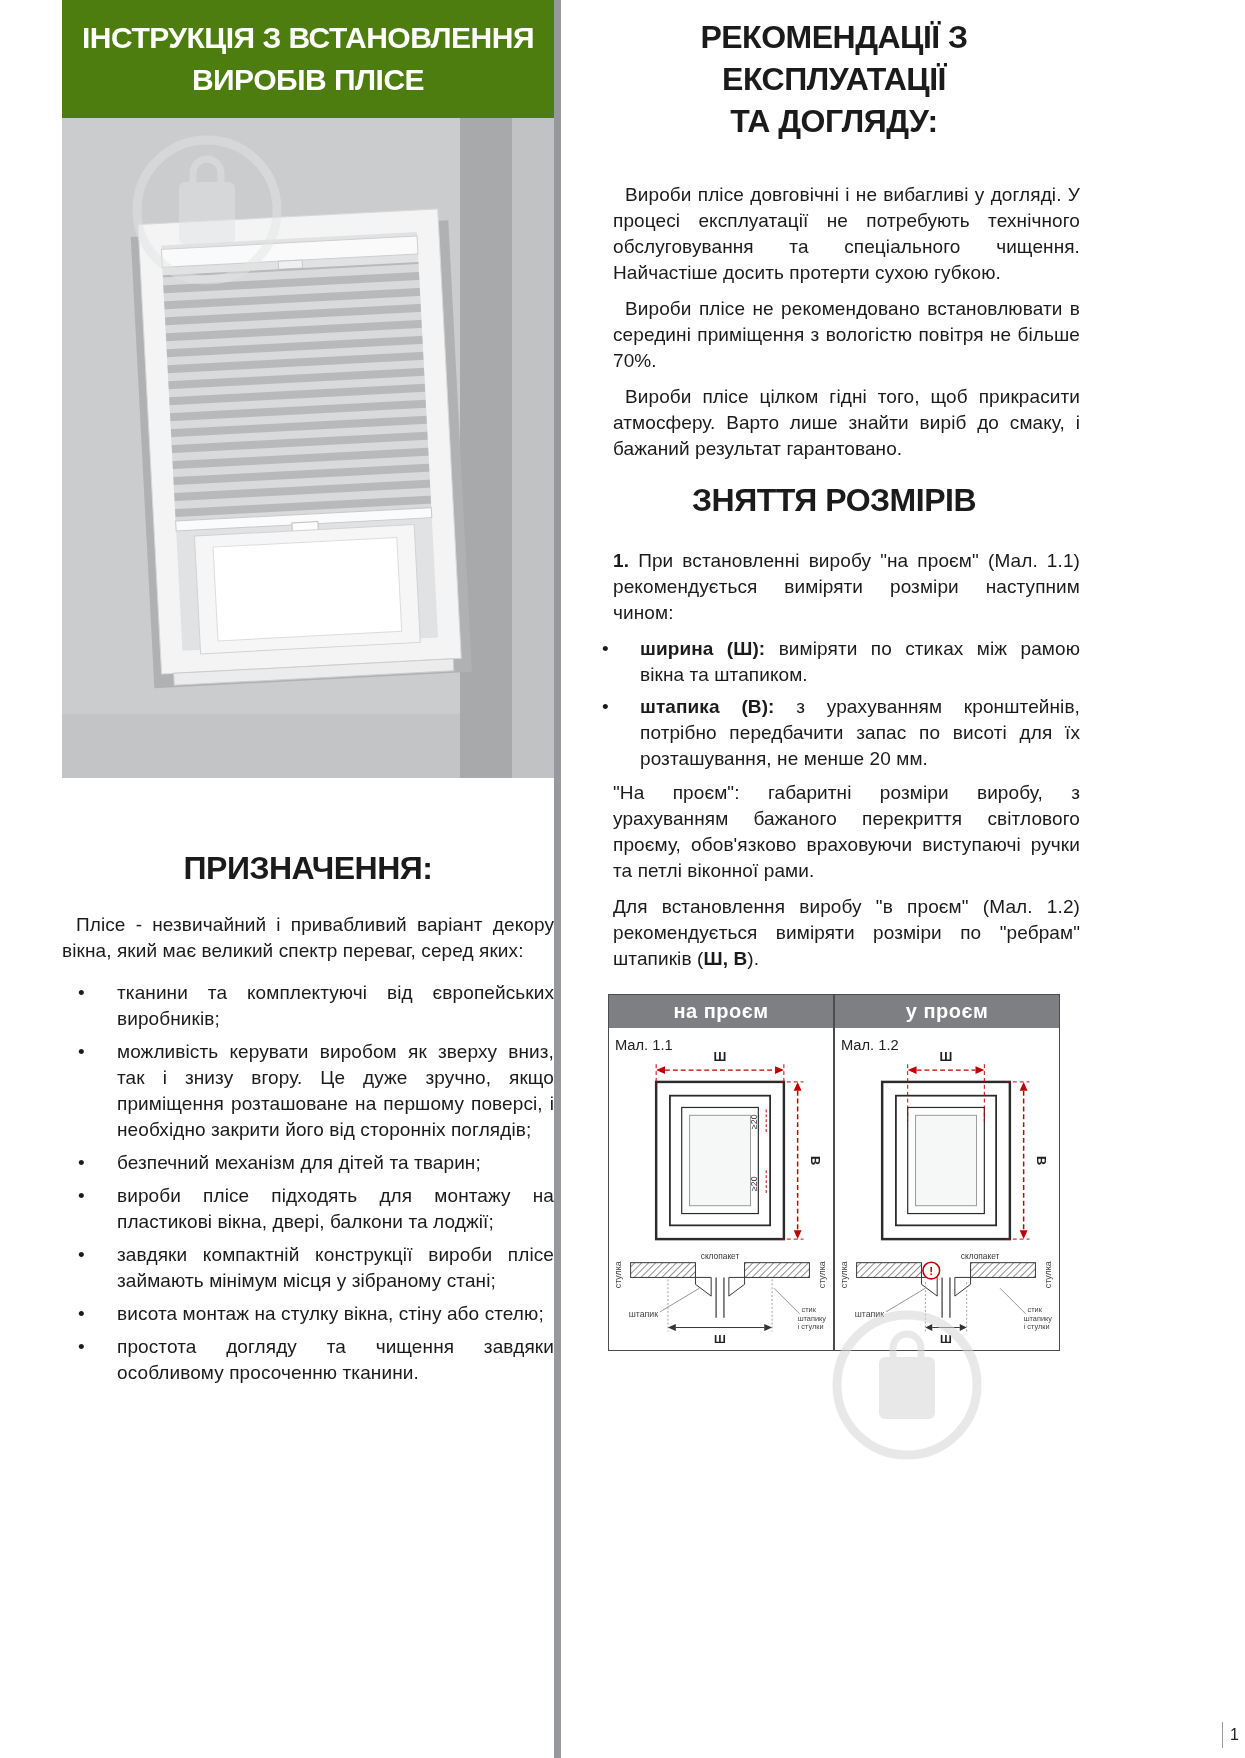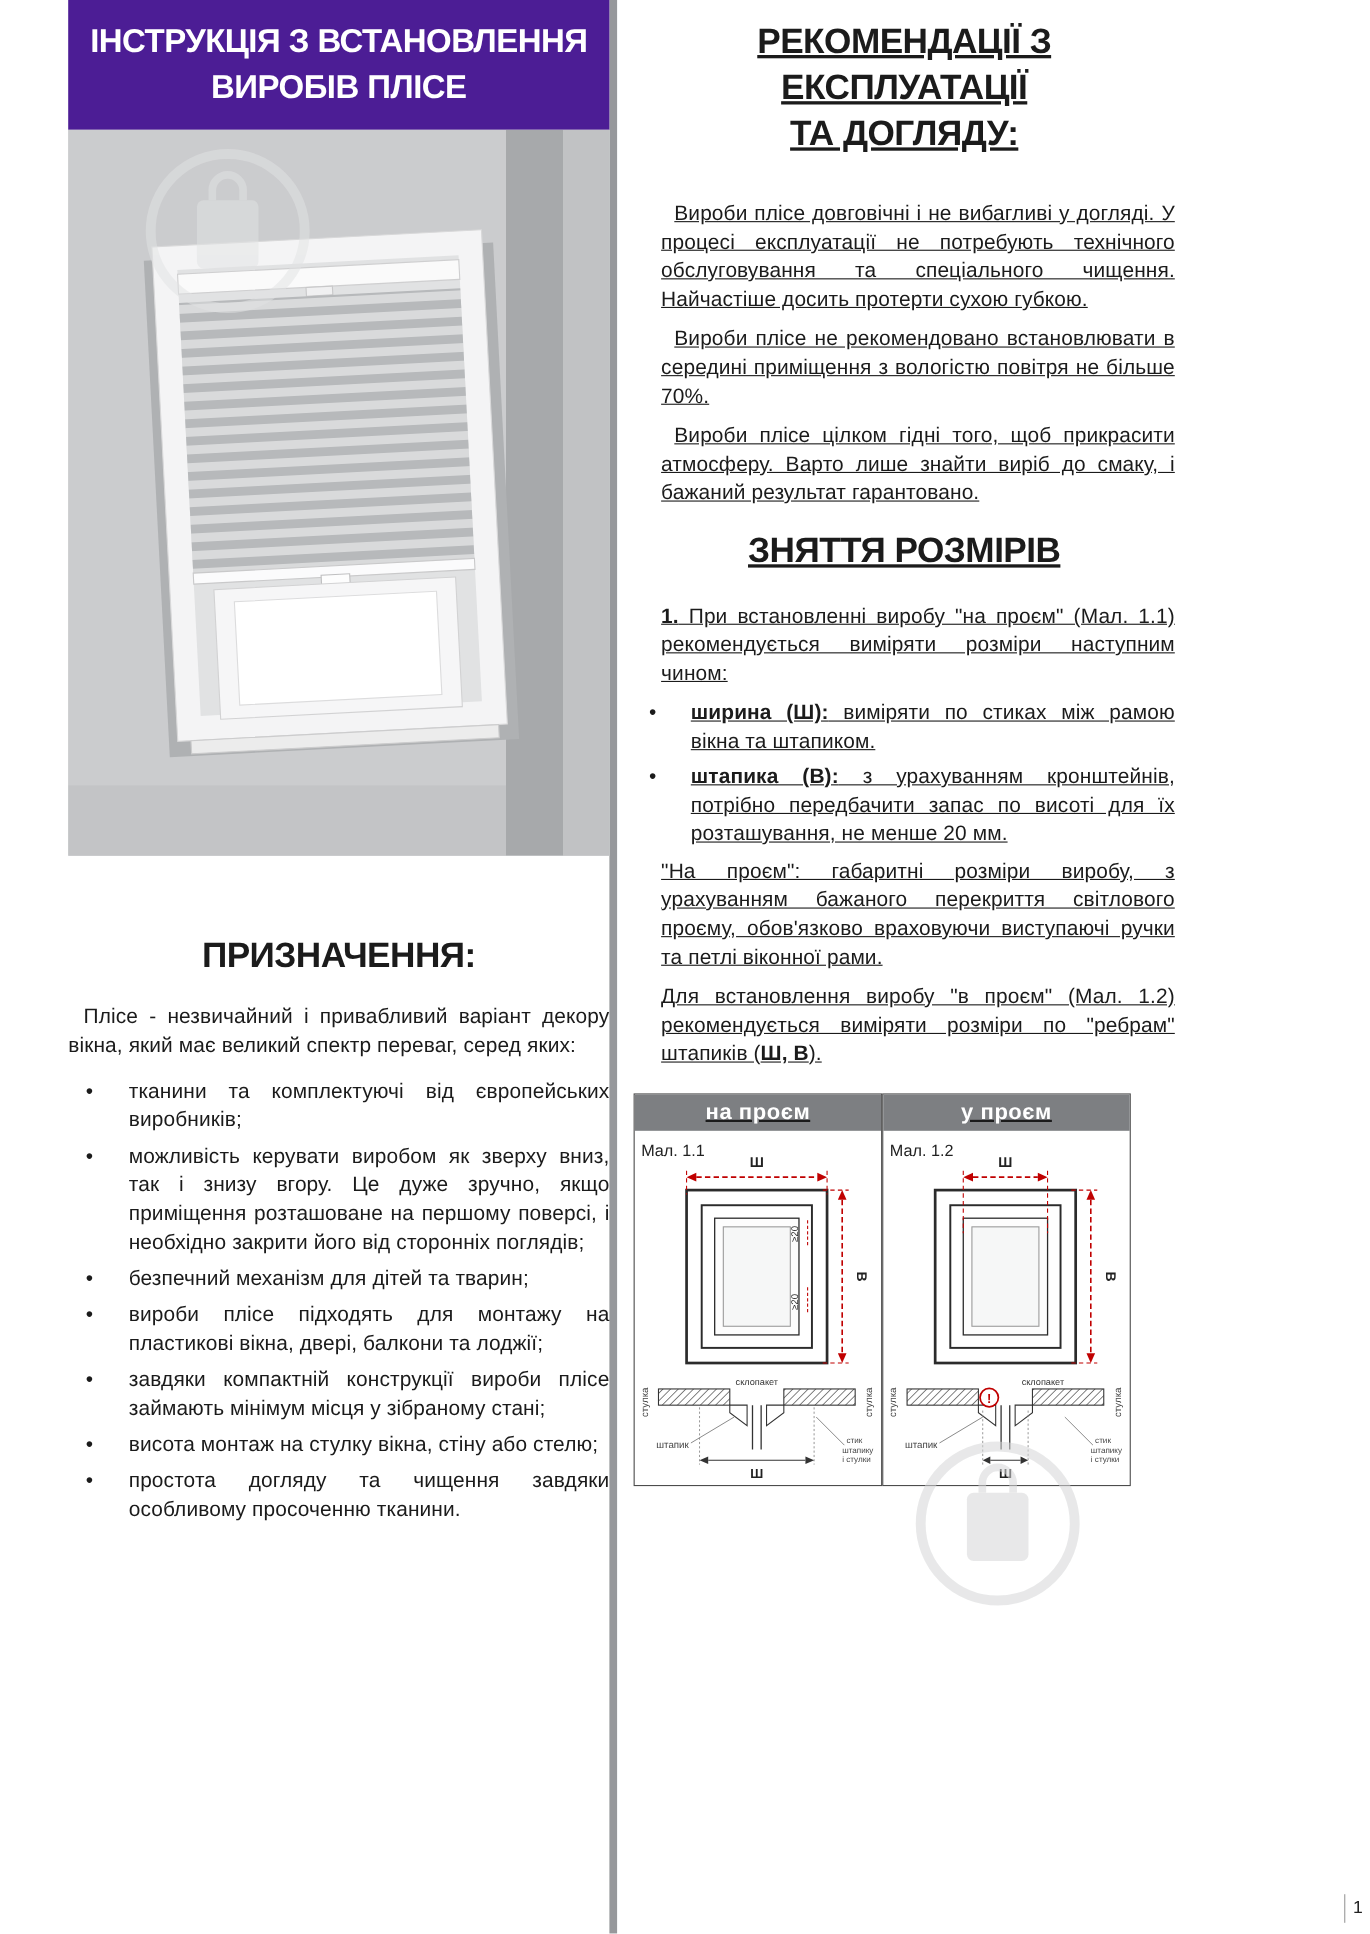--- a/index.html
+++ b/index.html
@@ -2,44 +2,44 @@
 <html><head>
 <meta charset="utf-8">
 <style>
   * { margin:0; padding:0; box-sizing:border-box; }
   body { width:1245px; height:1758px; background:#ffffff; font-family:"Liberation Sans", sans-serif; color:#1b1b1b; }
   .page { position:relative; width:1245px; height:1758px; background:#fff; overflow:hidden; }
   .divider-v { position:absolute; left:554px; top:0; width:7px; height:1758px; background:#96989b; }
 
   
   .left-col { position:absolute; left:62px; top:0; width:492px; }
-  .left-header { height:118px; background:#4c1d95; color:#fff; display:flex; flex-direction:column; justify-content:center; text-align:center; }
+  .left-header { height:118px; background:#4d7c0f; color:#fff; display:flex; flex-direction:column; justify-content:center; text-align:center; }
   .left-header div { font-size:30px; font-weight:bold; line-height:42px; letter-spacing:-0.5px; }
   .photo { height:660px; background:#cbccce; overflow:hidden; }
   .h1 { font-size:32px; font-weight:bold; text-align:center; letter-spacing:-0.5px; line-height:40px; }
   .purpose-title { margin-top:70px; }
   p.body, li.body { font-size:19px; line-height:26px; text-align:justify; letter-spacing:0.1px; }
   .purpose-intro { margin-top:24px; text-indent:14px; }
   ul.plain { list-style:none; margin-top:16px; }
   ul.plain li { position:relative; padding-left:55px; margin-bottom:7px; }
   ul.plain li::before { content:"•"; position:absolute; left:16px; top:0; }
 
   
-  .right-col { position:absolute; left:576px; top:0; width:492px;text-decoration:underline; }
+  .right-col { position:absolute; left:588px; top:0; width:492px; }
   .care-title { margin-top:16px; line-height:42px; }
   .right-col p.body { margin-bottom:10px;margin-left:25px; }
   .p-care1 { margin-top:40px; text-indent:12px; }
   .p-ind { text-indent:12px; }
   .measure-title { margin-top:18px; margin-bottom:28px; }
   ul.measure { list-style:none; margin:2px 0 8px 0; }
   ul.measure li { position:relative; padding-left:52px; margin-bottom:6px; }
   ul.measure li::before { content:"•"; position:absolute; left:14px; top:0; }
   .bold { font-weight:bold; }
 
-  .diagrams { margin-top:22px; display:flex; justify-content:flex-start; }
+  .diagrams { margin-top:22px; display:flex; justify-content:center; }
   .diagram-box { width:226px; border:1px solid #4c4c4c; background:#fff; }
   .diagram-header { height:33px; background:#7d7f82; color:#fff; font-size:20px; font-weight:bold; text-align:center; line-height:33px; letter-spacing:0.5px; }
   .diagram-box svg { display:block; }
   svg text { font-family:"Liberation Sans", sans-serif; }
 
   .attention { margin-top:30px; }
   .attn-label { font-weight:bold; font-size:21px; letter-spacing:-0.5px; }
 
   .watermark-right { position:absolute; left:822px; top:1300px; width:170px; height:170px; opacity:0.55; pointer-events:none; z-index:6; }
 

